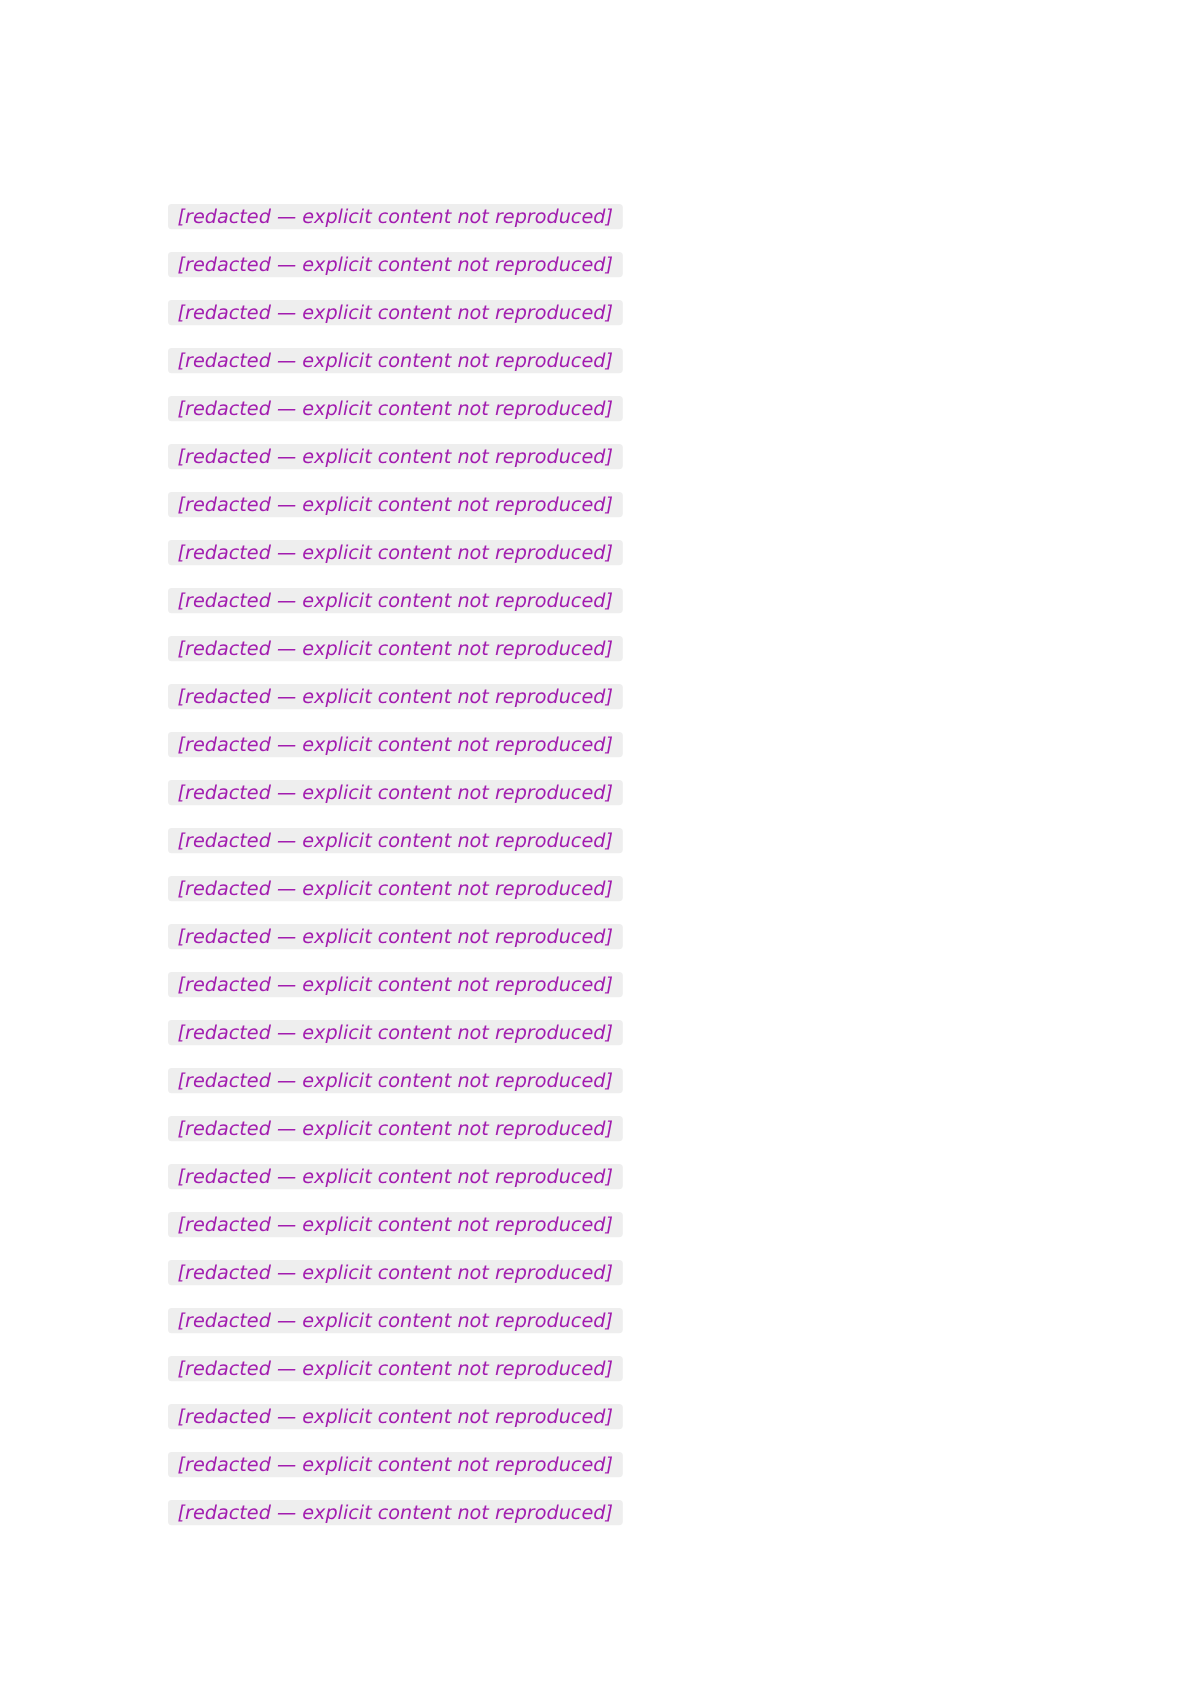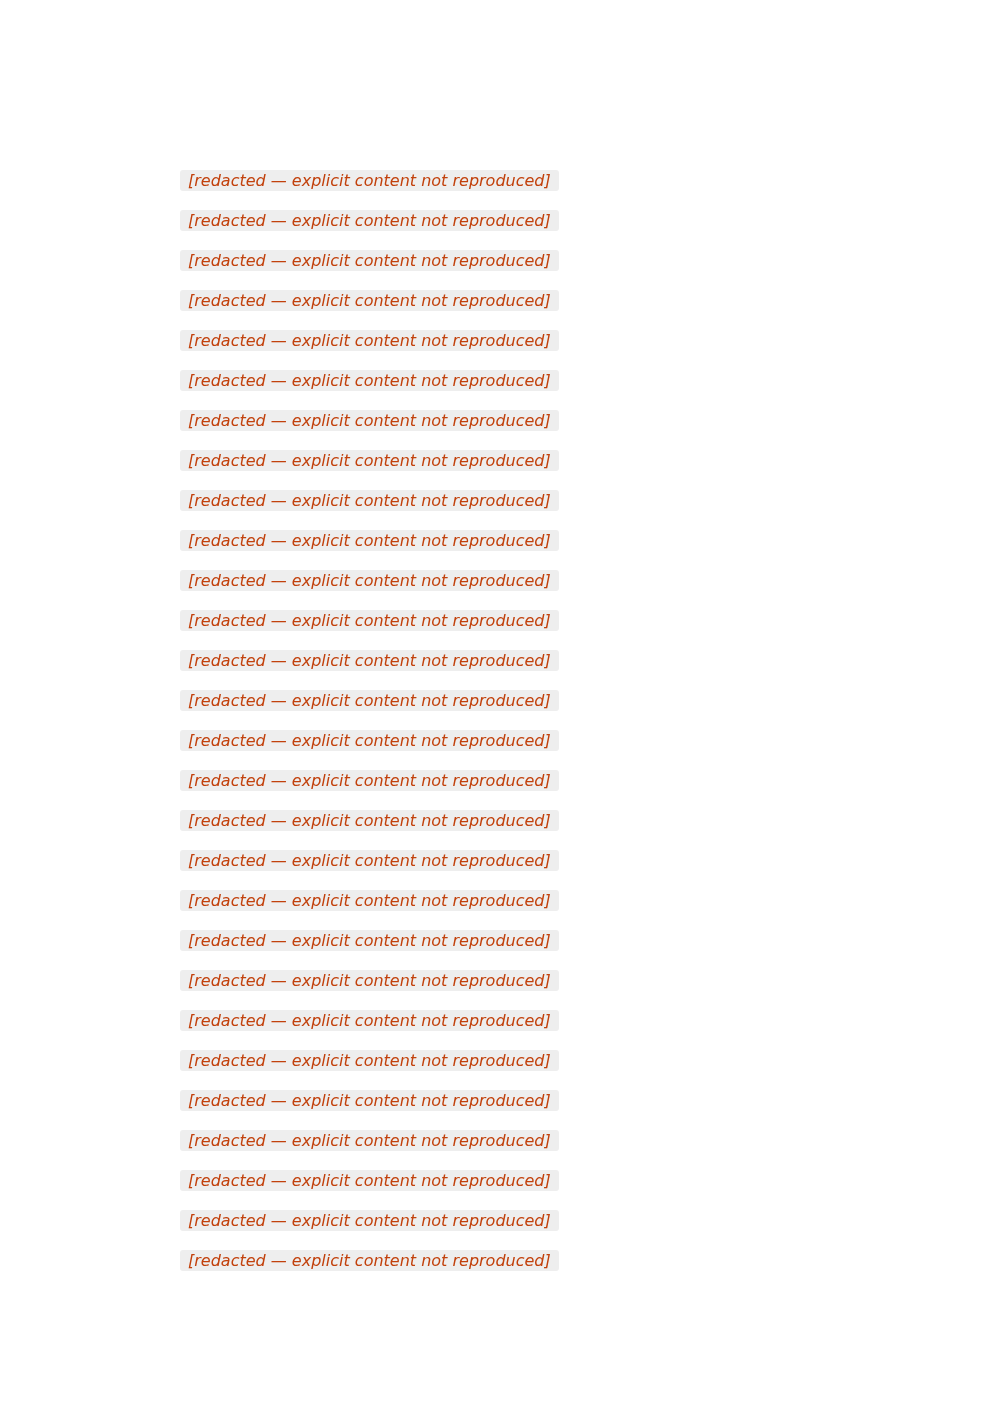--- a/index.html
+++ b/index.html
@@ -8,22 +8,22 @@
     position: relative; font-family: "DejaVu Sans", sans-serif;
     box-sizing: border-box;
   }
   .text-block {
     position: absolute; top: 160px; left: 140px; width: 712px;
     font-size: 20px; line-height: 38px; color: #1a1a1a;
     text-align: justify;
   }
   .line { min-height: 38px; }
   .redacted {
-    color: #c2410c; background: #eee; border-radius: 3px;
-    padding: 1px 8px; font-size: 16px; font-style: italic; margin-left: 40px;
+    color: #a21caf; background: #eee; border-radius: 3px;
+    padding: 1px 8px; font-size: 16px; font-style: italic;
   }
 </style>
 </head>
 <body>
 
 <div class="page">
   <div class="text-block" id="lines">
       <div class="line"><span class="redacted">[redacted — explicit content not reproduced]</span></div>
       <div class="line"><span class="redacted">[redacted — explicit content not reproduced]</span></div>
       <div class="line"><span class="redacted">[redacted — explicit content not reproduced]</span></div>

